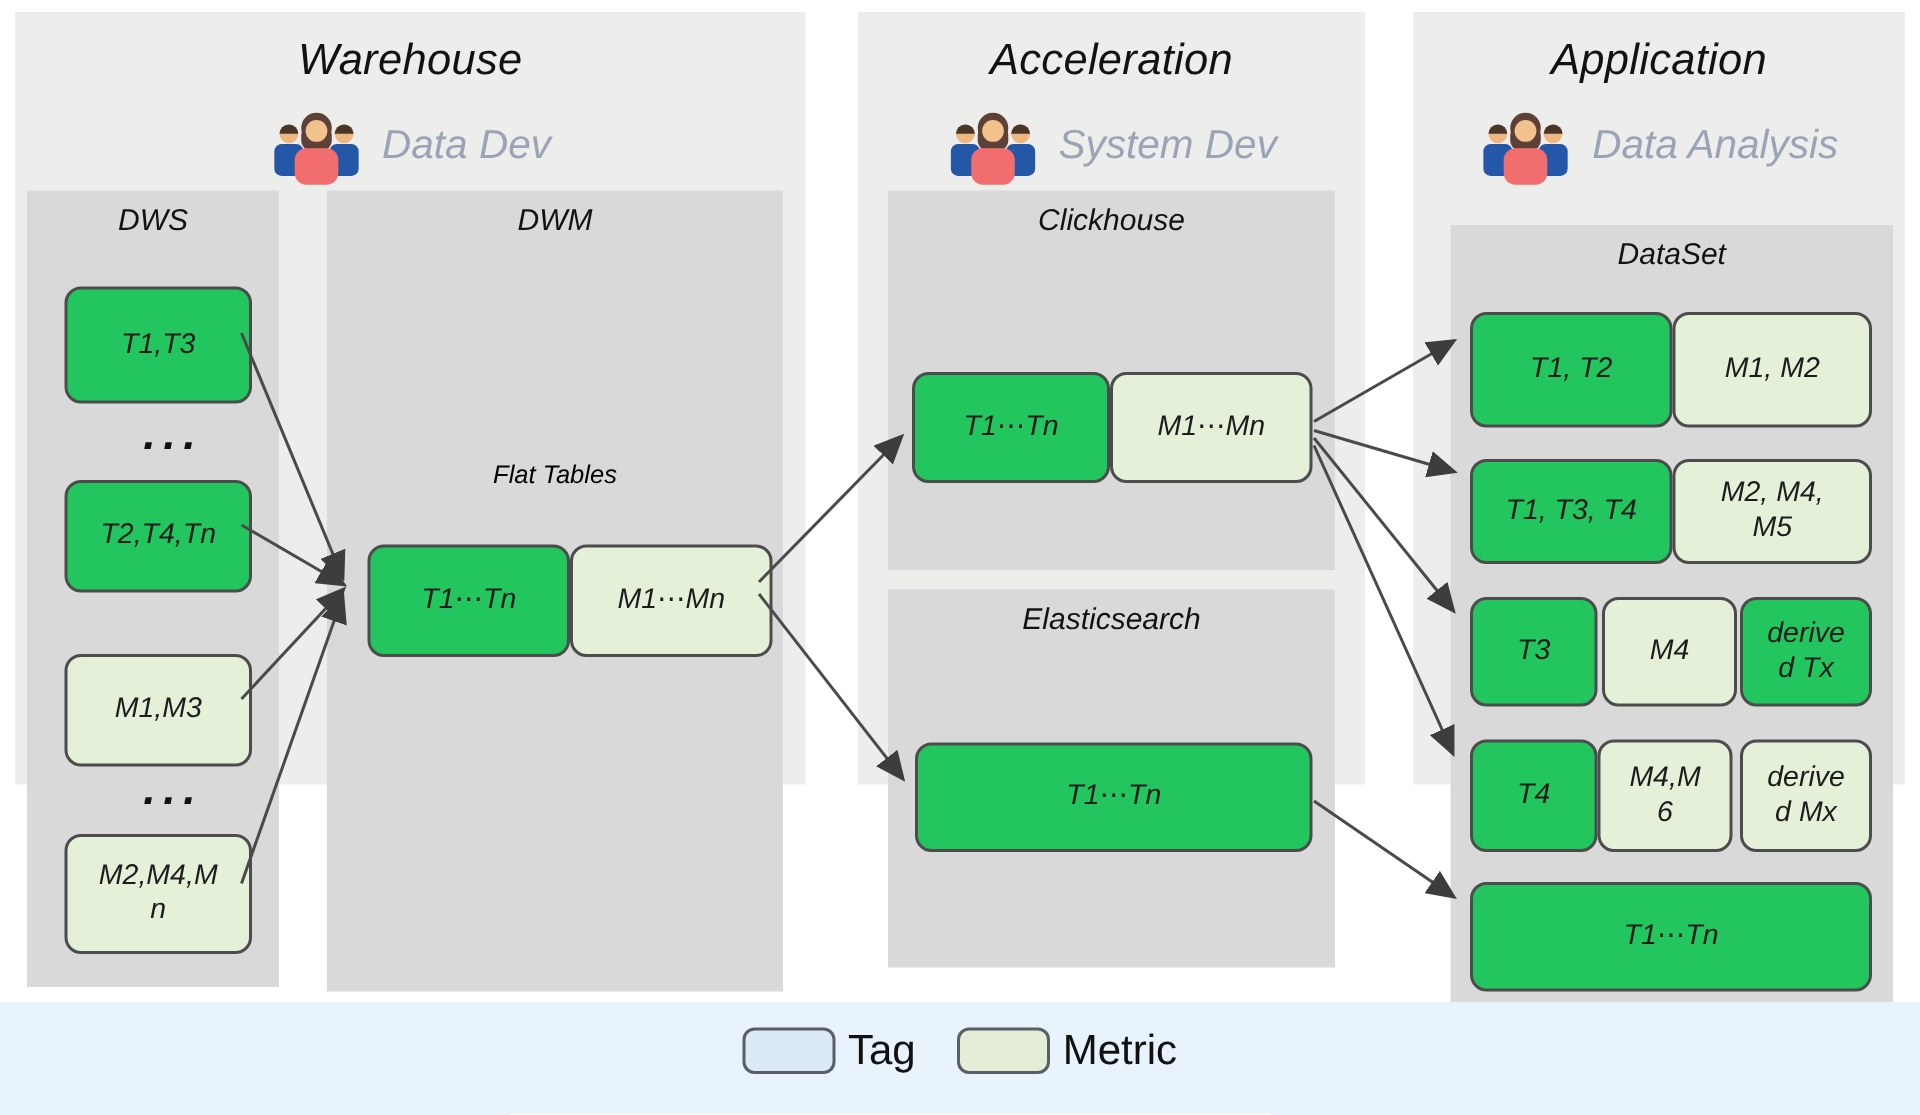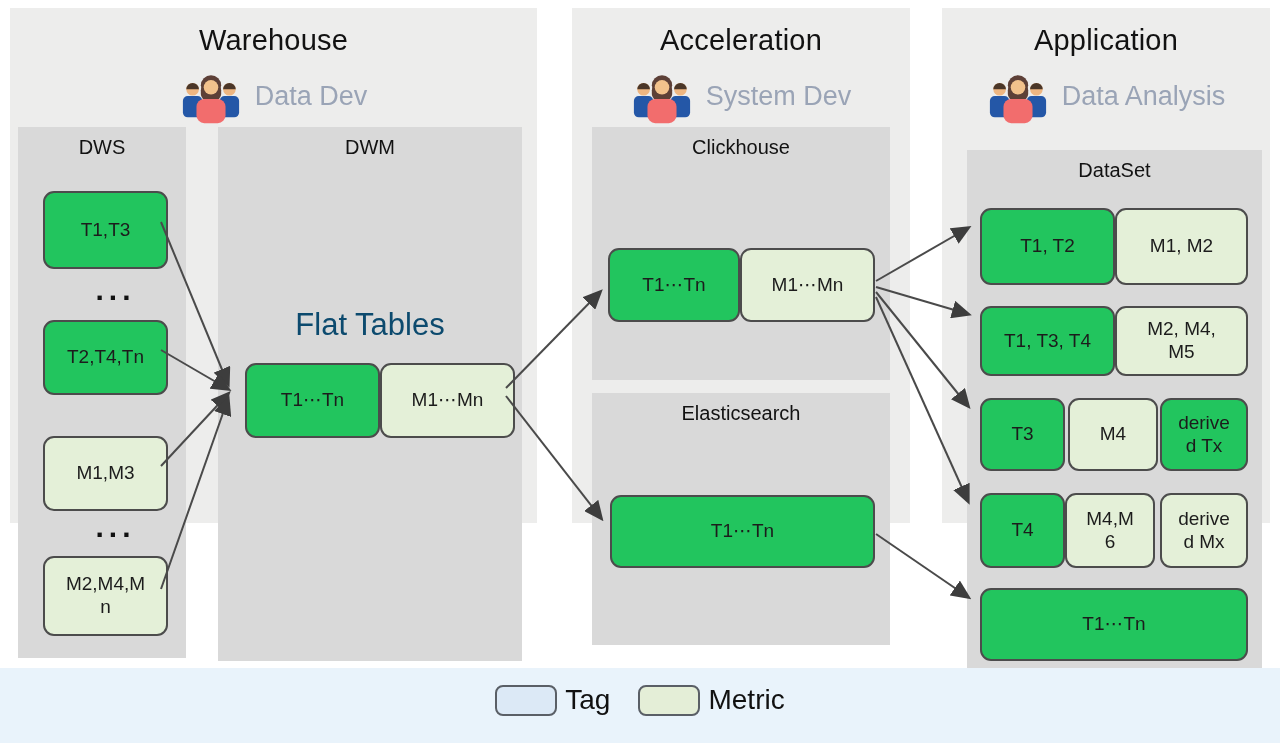--- a/index.html
+++ b/index.html
@@ -1,40 +1,40 @@
 <!DOCTYPE html>
 <html><head>
 <meta charset="utf-8">
 <style>
   html,body{margin:0;padding:0;}
   body{font-family:"Liberation Sans","DejaVu Sans",sans-serif;background:#ffffff;}
   .canvas{position:relative;width:1280px;height:743px;background:#ffffff;overflow:hidden;}
 
-  .panel{position:absolute;top:8px;height:515px;background:#ededec;}
+  .panel{position:absolute;top:8px;height:515px;background:#ededec;font-style:italic;}
   .panel-title{position:absolute;top:16px;left:0;right:0;text-align:center;
     font-size:29px;color:#121212;letter-spacing:.2px;}
   .persona{position:absolute;top:60px;left:0;right:0;display:flex;align-items:center;
     justify-content:center;gap:13px;font-size:27px;color:#9aa4b6;}
   .persona svg{display:block;}
 
   .inner{position:absolute;background:#d9d9d9;}
   .section-title{position:absolute;top:9px;left:0;right:0;text-align:center;
     font-size:20px;color:#121212;}
 
   .node{position:absolute;border:2px solid #4c4c4c;border-radius:11px;
     display:flex;align-items:center;justify-content:center;text-align:center;
     font-size:19px;line-height:1.2;color:#1c1c1c;box-sizing:border-box;}
   .tag{background:#22c55e;}
   .metric{background:#e4f0d8;}
   .wrap-tight span{display:inline-block;word-break:break-all;}
 
   .dots{position:absolute;left:35px;width:125px;text-align:center;
     font-size:30px;font-weight:bold;letter-spacing:5px;color:#111;line-height:10px;}
 
-  .flat-label{position:absolute;left:0;right:0;text-align:center;font-size:31px;color:#0c4a6e;}
+  .flat-label{position:absolute;left:0;right:0;text-align:center;font-size:17px;color:#000000;}
 
   .arrows{position:absolute;left:0;top:0;pointer-events:none;}
 
   .footer{position:absolute;left:0;top:668px;width:1280px;height:75px;background:#e9f3fb;}
   .legend{position:absolute;left:0;right:0;top:684px;display:flex;justify-content:center;
     align-items:center;gap:28px;font-size:28px;color:#111;}
   .legend-item{display:flex;align-items:flex-end;gap:8px;}
   .swatch{width:62px;height:31px;border:2.5px solid #5a5f66;border-radius:8px;box-sizing:border-box;}
   .swatch.tag{background:#dce9f6;}
   .swatch.metric{background:#e4eed7;}

